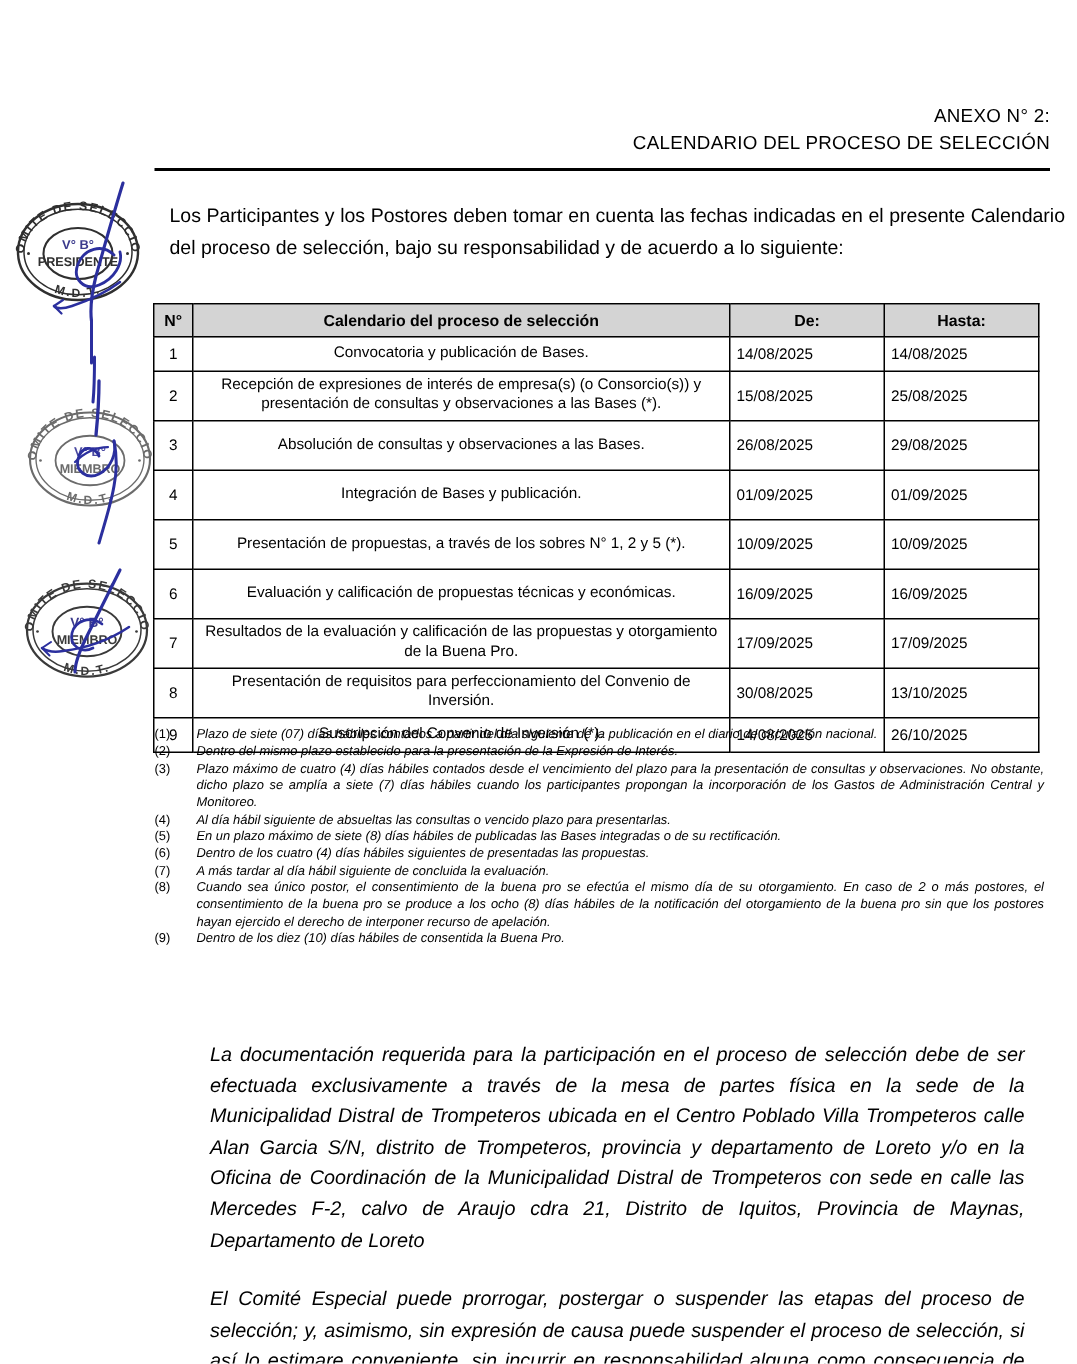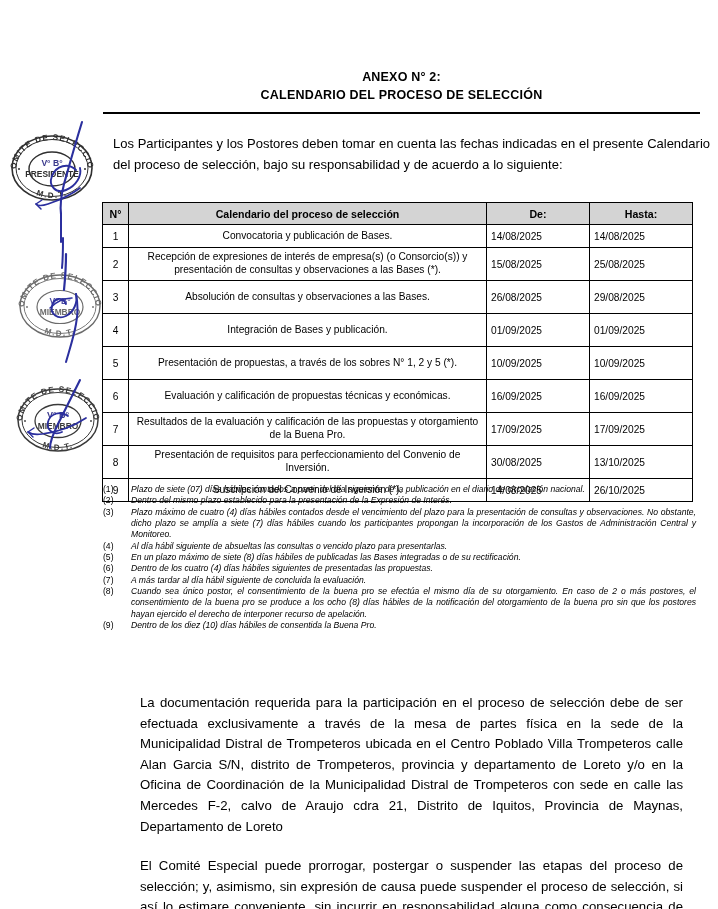--- a/index.html
+++ b/index.html
@@ -26,23 +26,24 @@
   
   .title-block {
     position: absolute;
     left: 103px;
     top: 68px;
     width: 597px;
     text-align: center;
   }
   .title-line {
     font-size: 12.5px;
-    font-weight: bold;
+    font-weight: normal;
     letter-spacing: 0.2px;
     line-height: 18px;
+    text-align: right;
   }
   .title-rule {
     position: absolute;
     left: 103px;
     top: 112px;
     width: 597px;
     height: 2px;
     background: #000;
   }
 
@@ -139,20 +140,21 @@
     left: 140px;
     top: 693px;
     width: 555px;
     font-size: 13.2px;
     line-height: 20.6px;
   }
   .closing p {
     margin: 0 12px 19px 0;
     text-align: justify;
     text-justify: inter-word;
+    font-style: italic;
   }
 
   
   .stamp {
     position: absolute;
     width: 92px;
     height: 84px;
   }
   .stamp svg { display: block; }
 

